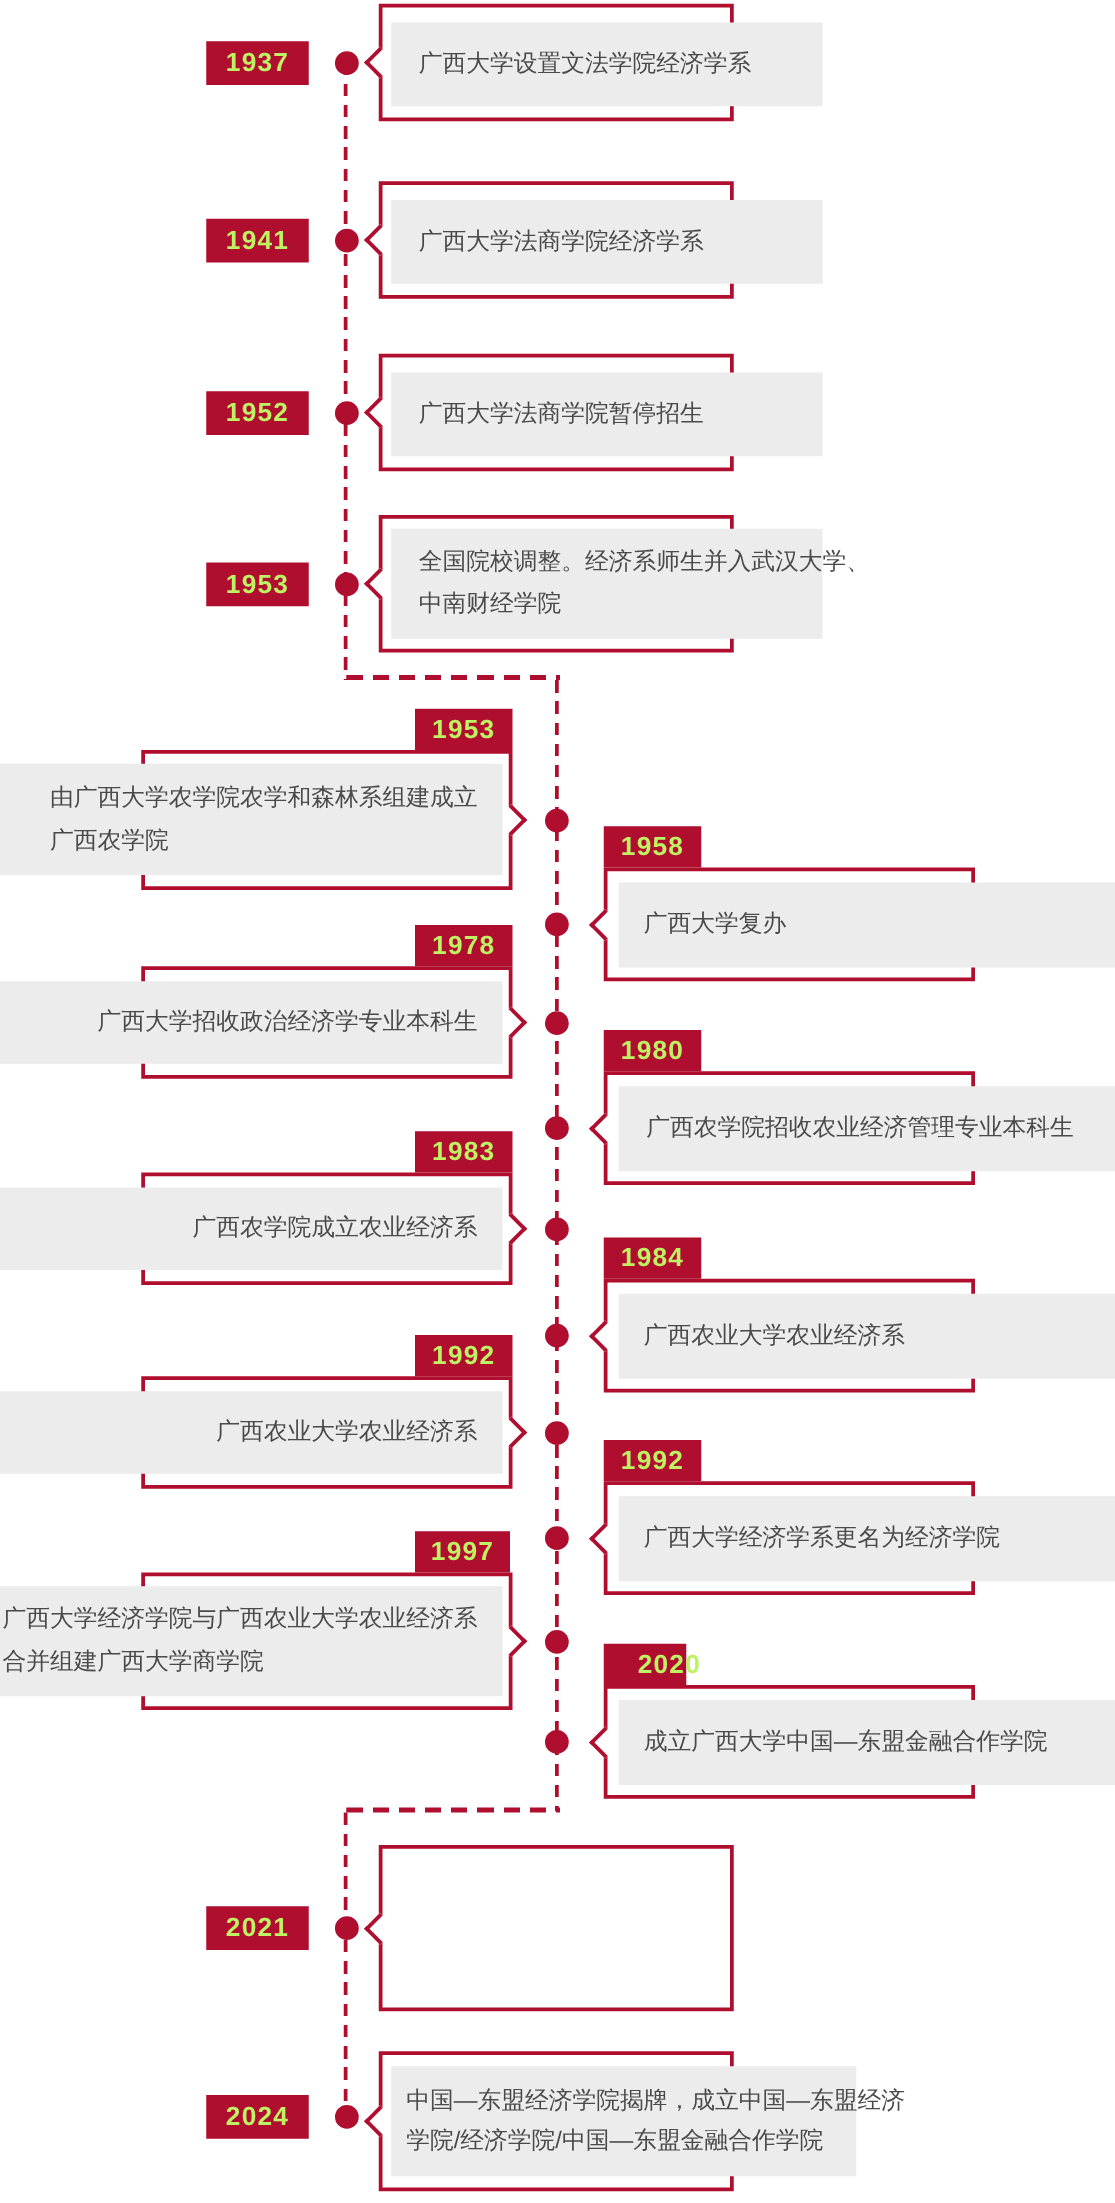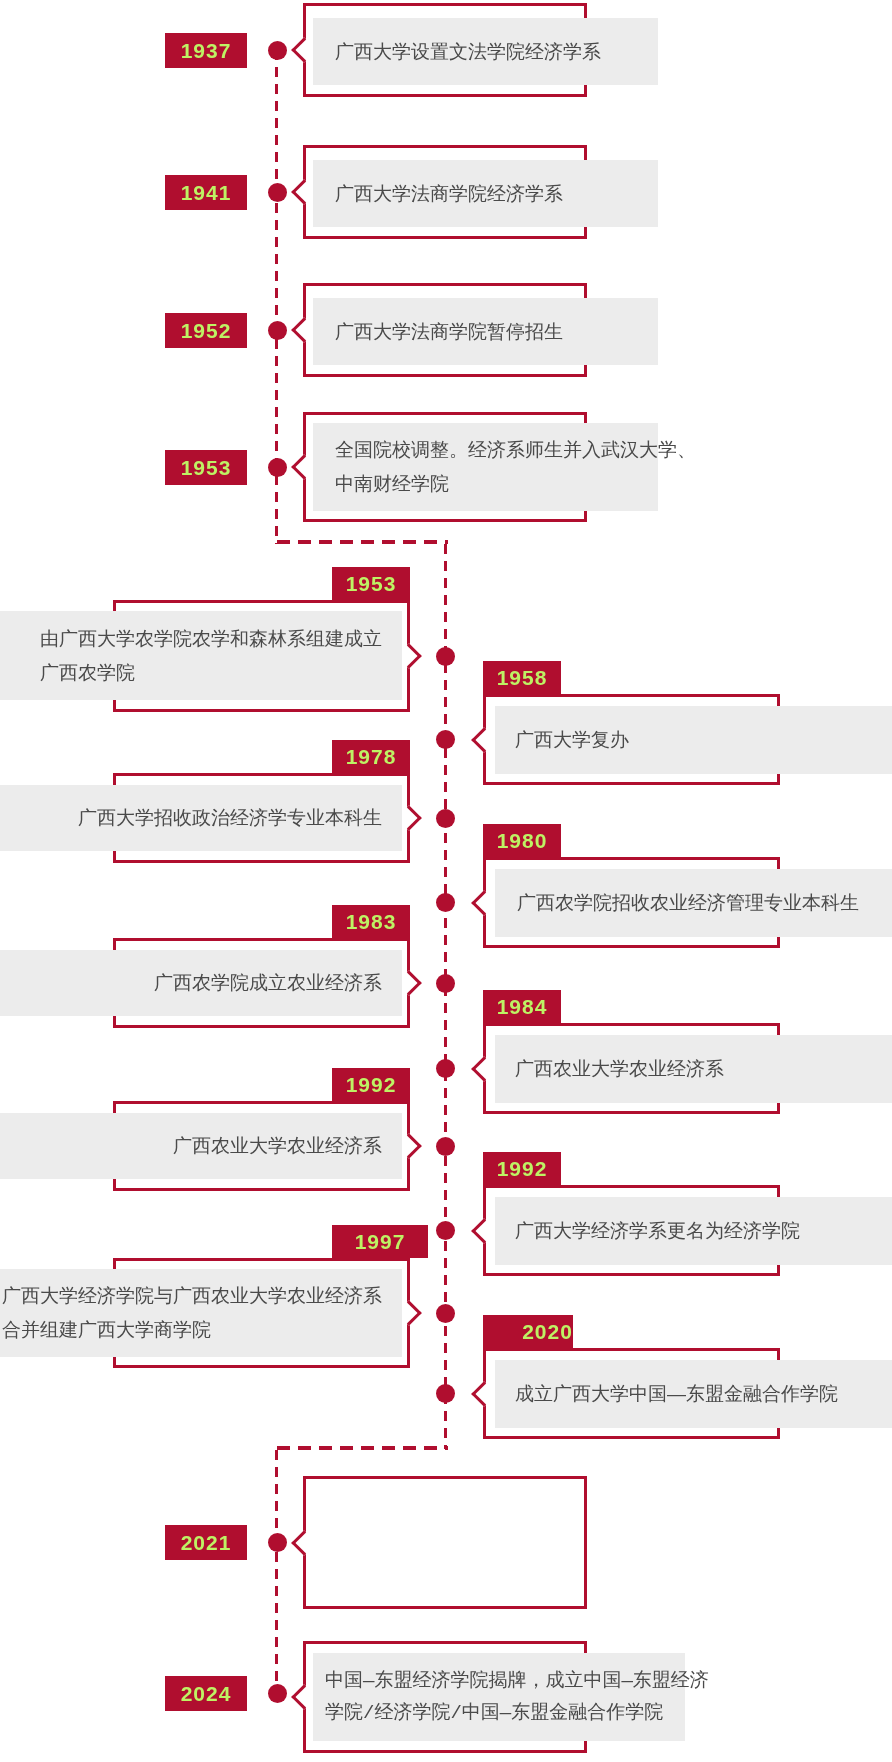--- a/index.html
+++ b/index.html
@@ -145,41 +145,41 @@
   <div class="badge" style="left:483px;top:1152px;width:78px;height:33px;">1992</div>
   <div class="dot" style="left:436px;top:1221px;"></div>
 
   <div class="frame" style="left:113px;top:1258px;width:297px;height:110px;">
       <span class="arrow arrow-right"></span>
     </div>
   <div class="gray gray-l" style="left:0px;top:1269px;width:402px;height:88px;align-items:center;">
       <div class="etext">广西大学经济学院与广西农业大学农业经济系
 合并组建广西大学商学院</div>
     </div>
-  <div class="badge" style="left:332px;top:1225px;width:96px;height:33px;">1997</div>
+  <div class="badge" style="left:332px;top:1225px;width:76px;height:33px;">1997</div>
   <div class="dot" style="left:436px;top:1304px;"></div>
 
   <div class="frame" style="left:483px;top:1348px;width:297px;height:91px;">
       <span class="arrow arrow-left"></span>
     </div>
   <div class="gray gray-r" style="left:495px;top:1360px;width:397px;height:68px;padding-left:20px;">
       <div class="etext">成立广西大学中国—东盟金融合作学院</div>
     </div>
-  <div class="badge" style="left:483px;top:1315px;width:90px;height:33px;padding-left:39px;">2020</div>
+  <div class="badge" style="left:483px;top:1315px;width:66px;height:33px;padding-left:39px;">2020</div>
   <div class="dot" style="left:436px;top:1384px;"></div>
 
   <div class="frame" style="left:303px;top:1476px;width:284px;height:133px;">
       <span class="arrow arrow-left"></span>
     </div>
   <div class="badge" style="left:165px;top:1525px;width:82px;height:35px;">2021</div>
   <div class="dot" style="left:268px;top:1533px;"></div>
 
   <div class="frame" style="left:303px;top:1641px;width:284px;height:112px;">
       <span class="arrow arrow-left"></span>
     </div>
-  <div class="gray gray-b" style="left:313px;top:1653px;width:372px;height:88px;font-family:Liberation Mono, monospace;">
+  <div class="gray gray-b" style="left:313px;top:1653px;width:372px;height:88px;">
       <div class="etext etext-s">中国—东盟经济学院揭牌，成立中国—东盟经济
 学院/经济学院/中国—东盟金融合作学院</div>
     </div>
   <div class="badge" style="left:165px;top:1676px;width:82px;height:35px;">2024</div>
   <div class="dot" style="left:268px;top:1684px;"></div>
 
 </div>
 
 </body></html>

